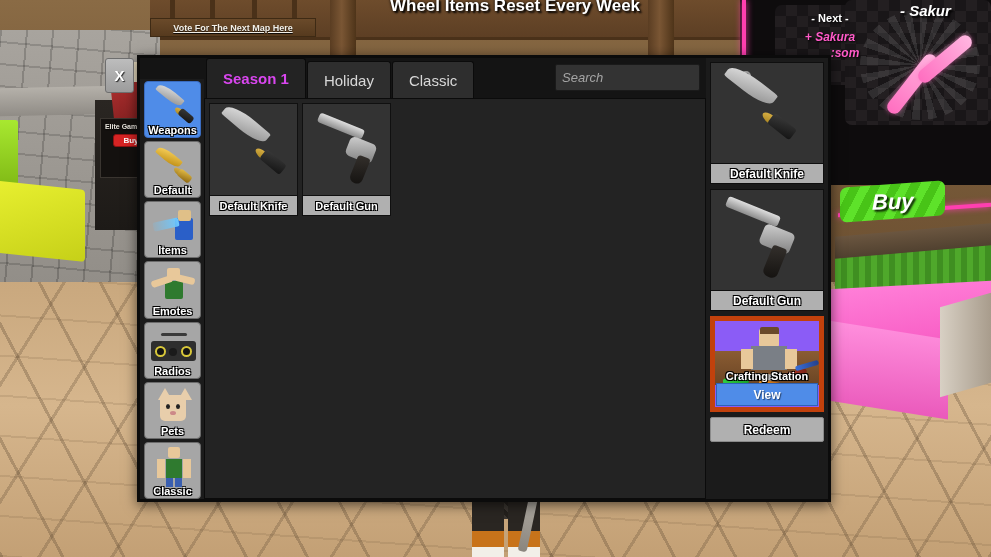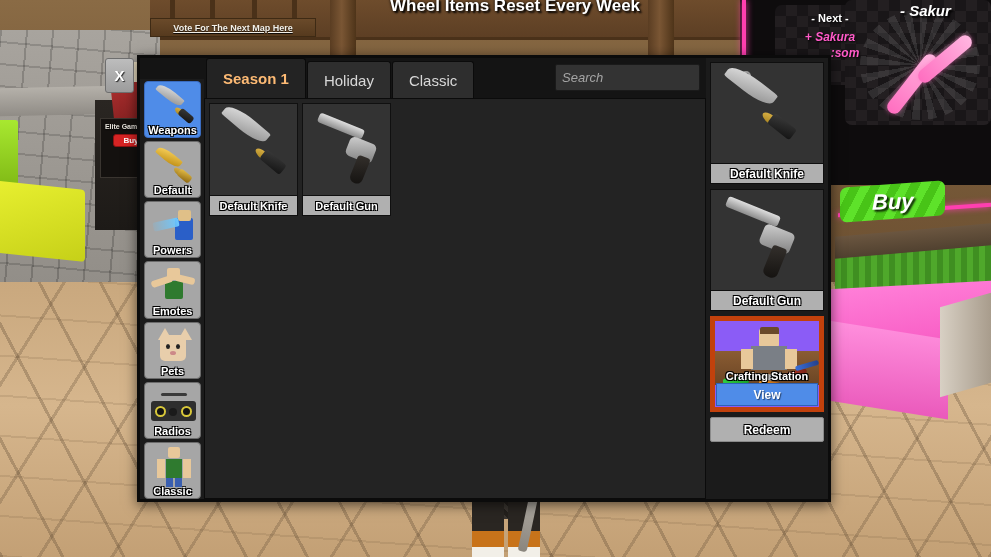--- a/index.html
+++ b/index.html
@@ -284,21 +284,21 @@
     height: 37px; padding: 0 16px;
     background: #2e2e2e;
     border: 1px solid #0b0b0b;
     border-bottom: none;
     border-radius: 3px 3px 0 0;
     display: flex; align-items: center;
     color: #d8d8d8; font-size: 15px;
     cursor: pointer; margin-right: 1px;
   }
   .tab.active {
-    background: #232323; color: #fdba74; font-weight: bold; height: 40px;
+    background: #232323; color: #d946ef; font-weight: bold; height: 40px;
   }
   #search-box {
     position: absolute; right: 6px; top: 6px;
     width: 145px; height: 27px;
     background: #333333; border: 1px solid #1a1a1a; border-radius: 2px;
     display: flex; align-items: center; padding: 0 6px; cursor: text;
   }
   #search-input {
     flex: 1; background: transparent; border: none; outline: none;
     color: #b8b8b8; font-family: "Liberation Sans", sans-serif;
@@ -506,54 +506,54 @@
       </div>
       <span class="cat-label">Default</span>
     </div>
 
     <div class="cat">
       <div class="cat-art">
         <div style="position:absolute;left:30px;top:16px;width:18px;height:22px;background:#2a5fc8;border-radius:2px"></div>
         <div style="position:absolute;left:33px;top:8px;width:13px;height:11px;background:#e0c088;border-radius:2px"></div>
         <div style="position:absolute;left:8px;top:18px;width:26px;height:9px;background:linear-gradient(90deg,rgba(110,200,255,.15),#6ec8ff);transform:rotate(-12deg);border-radius:2px"></div>
       </div>
-      <span class="cat-label">Powers</span>
+      <span class="cat-label">Items</span>
     </div>
 
     <div class="cat">
       <div class="cat-art">
         <div style="position:absolute;left:22px;top:6px;width:13px;height:12px;background:#e8c89a;border-radius:2px"></div>
         <div style="position:absolute;left:20px;top:19px;width:18px;height:18px;background:#2f7a2f;border-radius:2px"></div>
         <div style="position:absolute;left:6px;top:16px;width:22px;height:7px;background:#e8c89a;transform:rotate(-18deg);border-radius:3px"></div>
         <div style="position:absolute;left:30px;top:14px;width:20px;height:7px;background:#e8c89a;transform:rotate(14deg);border-radius:3px"></div>
       </div>
       <span class="cat-label">Emotes</span>
+    </div>
+
+    <div class="cat">
+      <div class="cat-art">
+        <div style="position:absolute;left:6px;top:18px;width:45px;height:20px;background:#2e2e2e;border-radius:3px"></div>
+        <div style="position:absolute;left:10px;top:23px;width:11px;height:11px;background:#141414;border:2px solid #d8c83a;border-radius:50%"></div>
+        <div style="position:absolute;left:36px;top:23px;width:11px;height:11px;background:#141414;border:2px solid #d8c83a;border-radius:50%"></div>
+        <div style="position:absolute;left:24px;top:25px;width:8px;height:8px;background:#1a1a1a;border-radius:50%"></div>
+        <div style="position:absolute;left:16px;top:10px;width:26px;height:3px;background:#3a3a3a;border-radius:2px"></div>
+      </div>
+      <span class="cat-label">Radios</span>
     </div>
 
     <div class="cat">
       <div class="cat-art">
         <div style="position:absolute;left:15px;top:12px;width:26px;height:26px;background:#e8ceab;border-radius:5px"></div>
         <div style="position:absolute;left:13px;top:5px;width:0;height:0;border-left:7px solid transparent;border-right:7px solid transparent;border-bottom:12px solid #e8ceab"></div>
         <div style="position:absolute;left:33px;top:5px;width:0;height:0;border-left:7px solid transparent;border-right:7px solid transparent;border-bottom:12px solid #e8ceab"></div>
         <div style="position:absolute;left:21px;top:21px;width:4px;height:5px;background:#222;border-radius:50%"></div>
         <div style="position:absolute;left:31px;top:21px;width:4px;height:5px;background:#222;border-radius:50%"></div>
         <div style="position:absolute;left:25px;top:28px;width:6px;height:4px;background:#c88;border-radius:50%"></div>
       </div>
       <span class="cat-label">Pets</span>
-    </div>
-
-    <div class="cat">
-      <div class="cat-art">
-        <div style="position:absolute;left:6px;top:18px;width:45px;height:20px;background:#2e2e2e;border-radius:3px"></div>
-        <div style="position:absolute;left:10px;top:23px;width:11px;height:11px;background:#141414;border:2px solid #d8c83a;border-radius:50%"></div>
-        <div style="position:absolute;left:36px;top:23px;width:11px;height:11px;background:#141414;border:2px solid #d8c83a;border-radius:50%"></div>
-        <div style="position:absolute;left:24px;top:25px;width:8px;height:8px;background:#1a1a1a;border-radius:50%"></div>
-        <div style="position:absolute;left:16px;top:10px;width:26px;height:3px;background:#3a3a3a;border-radius:2px"></div>
-      </div>
-      <span class="cat-label">Radios</span>
     </div>
 
     <div class="cat">
       <div class="cat-art">
         <div style="position:absolute;left:23px;top:4px;width:12px;height:11px;background:#e8c89a;border-radius:2px"></div>
         <div style="position:absolute;left:21px;top:16px;width:16px;height:19px;background:#2f7a2f"></div>
         <div style="position:absolute;left:12px;top:16px;width:8px;height:19px;background:#e8c89a"></div>
         <div style="position:absolute;left:38px;top:16px;width:8px;height:19px;background:#e8c89a"></div>
         <div style="position:absolute;left:21px;top:35px;width:7px;height:9px;background:#3a5fb0"></div>
         <div style="position:absolute;left:30px;top:35px;width:7px;height:9px;background:#3a5fb0"></div>

